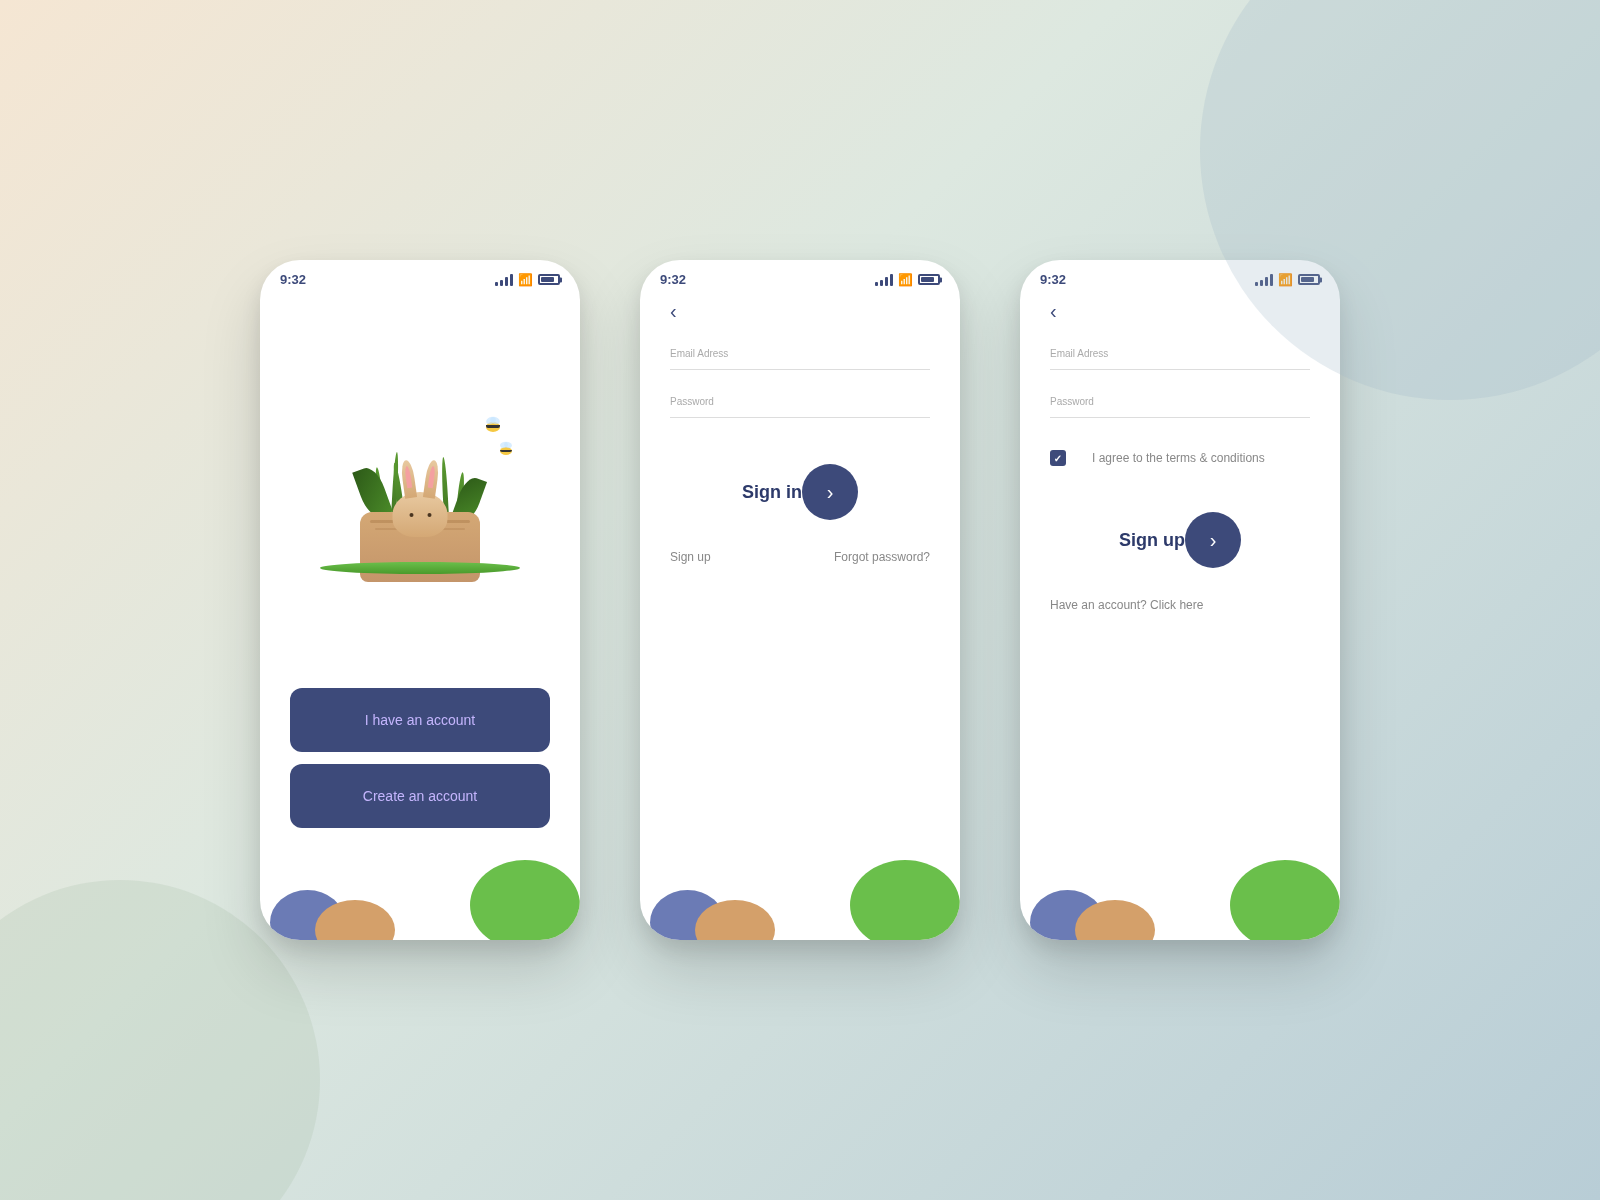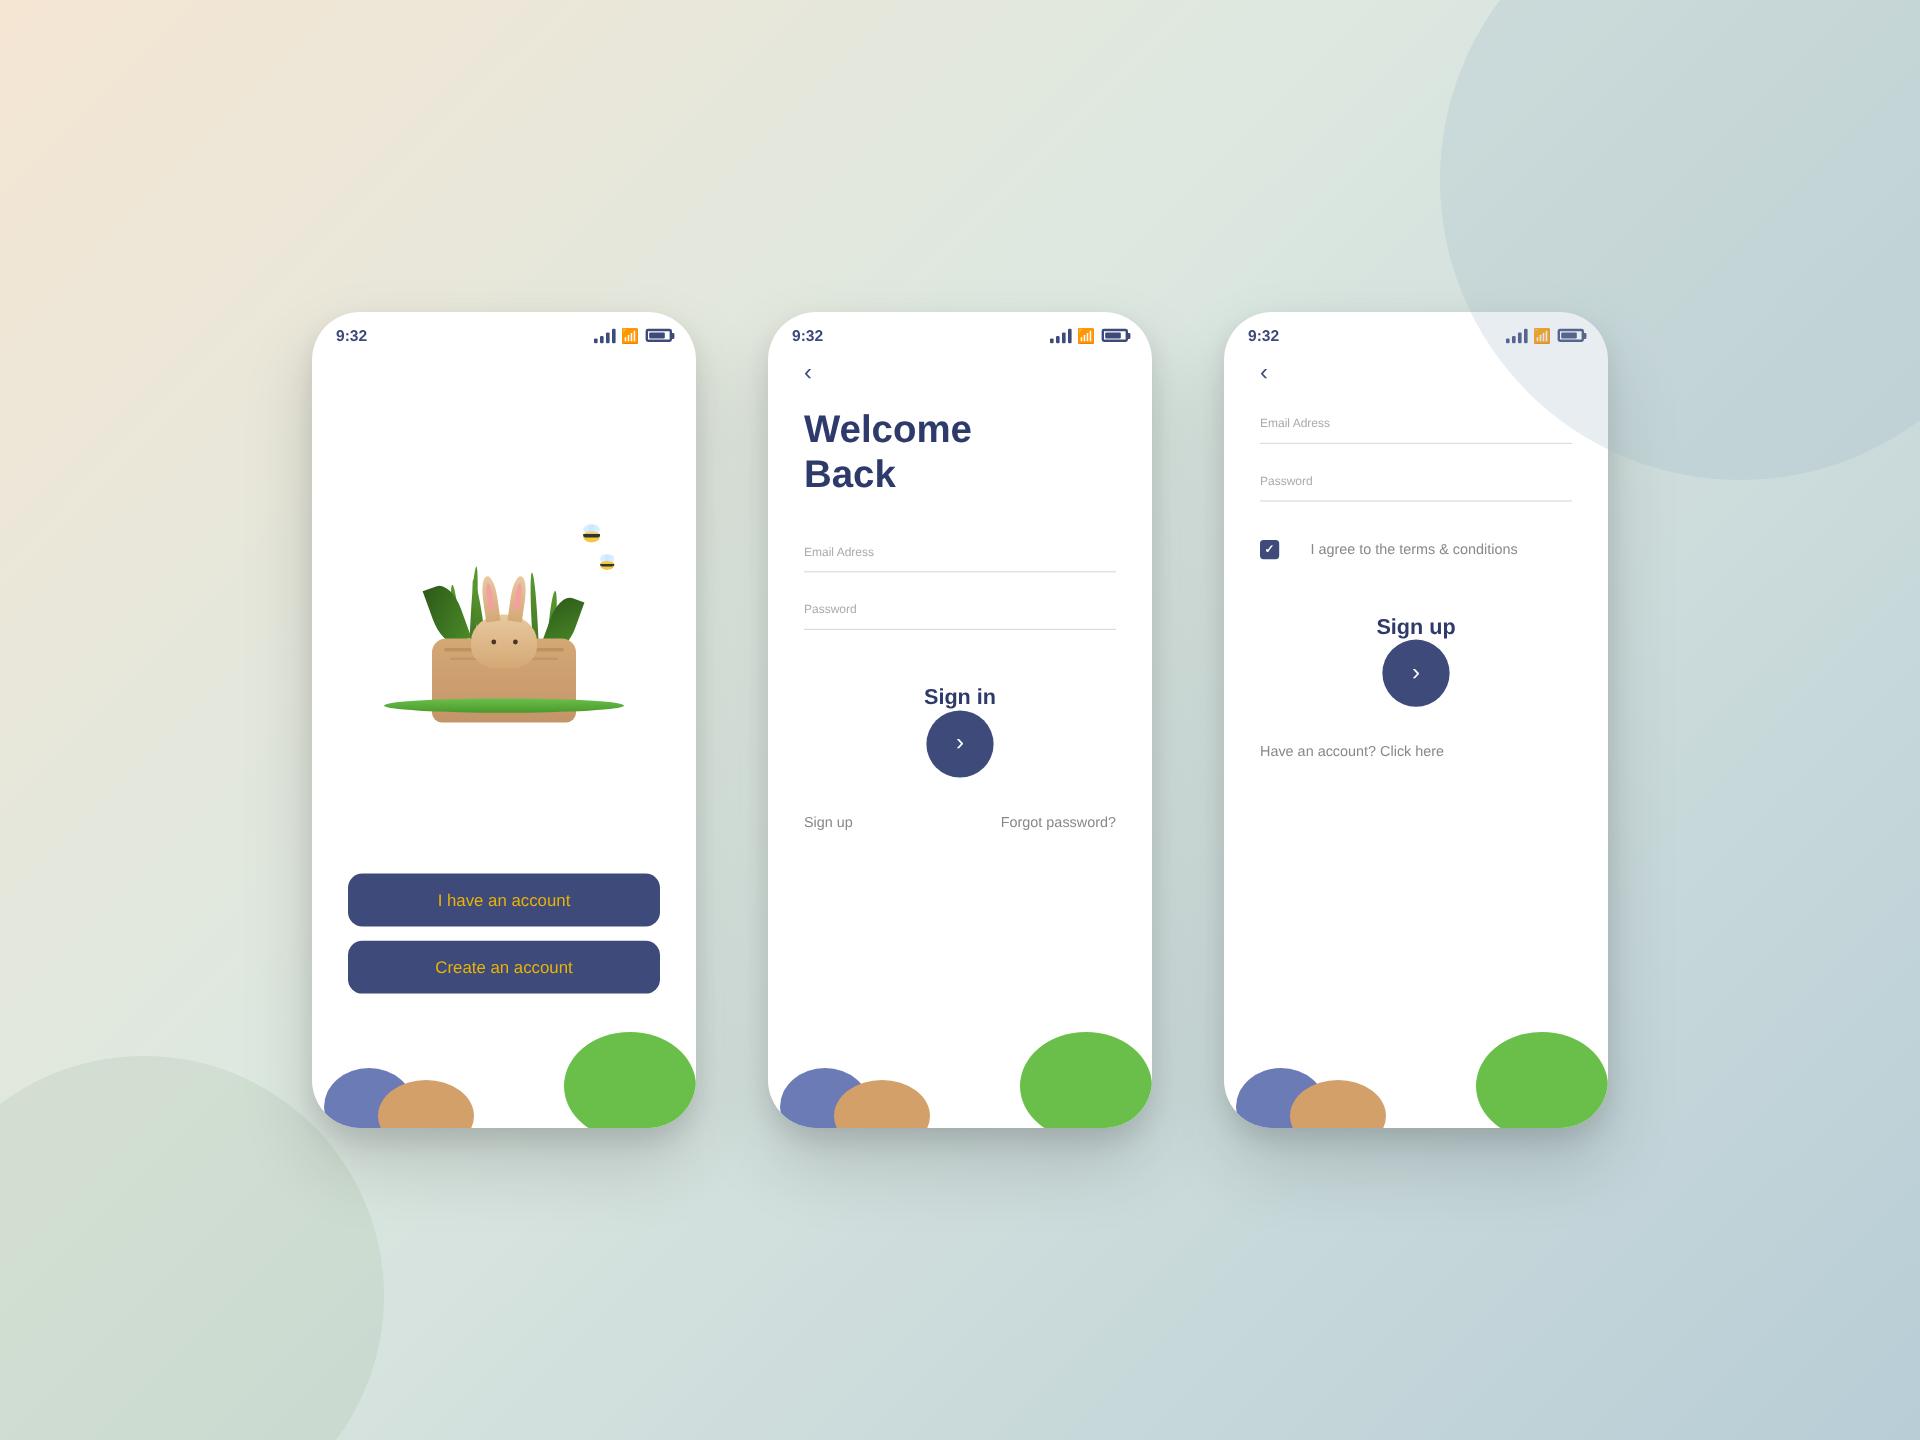--- a/index.html
+++ b/index.html
@@ -279,23 +279,23 @@
     .bee-wing-left { left: 0; transform: rotate(-20deg); }
     .bee-wing-right { right: 0; transform: rotate(20deg); }
 
     
     .phone1-buttons {
       padding: 0 30px 20px;
     }
 
     .btn-primary {
       width: 100%;
-      padding: 14px;
+      padding: 24px;
       background: #3d4a7a;
-      color: #eab308;
+      color: #c4b5fd;
       border: none;
       border-radius: 12px;
       font-size: 14px;
       font-weight: 500;
       cursor: pointer;
       margin-bottom: 12px;
       text-align: center;
     }
 
     
@@ -375,21 +375,20 @@
 
     .form-input::placeholder {
       color: #aaa;
     }
 
     .action-row {
       display: flex;
       align-items: center;
       justify-content: center;
       margin-top: 30px;
-      flex-direction: column;
     }
 
     .action-label {
       font-size: 18px;
       font-weight: 600;
       color: #2d3a6a;
     }
 
     .circle-btn {
       width: 56px;
@@ -549,24 +548,20 @@
       <span class="wifi-icon">📶</span>
       <div class="battery-icon">
         <div class="battery-fill"></div>
       </div>
     </div>
   </div>
 
   <div class="phone2-content">
     <span class="back-button">‹</span>
 
-    <div class="screen-title">
-      <span>Welcome</span><br>
-      <span>Back</span>
-    </div>
 
     <div class="form-group">
       <input class="form-input" type="email" placeholder="Email Adress" style="">
     </div>
 
     <div class="form-group">
       <input class="form-input" type="password" placeholder="Password" style="">
     </div>
 
     <div class="action-row">

